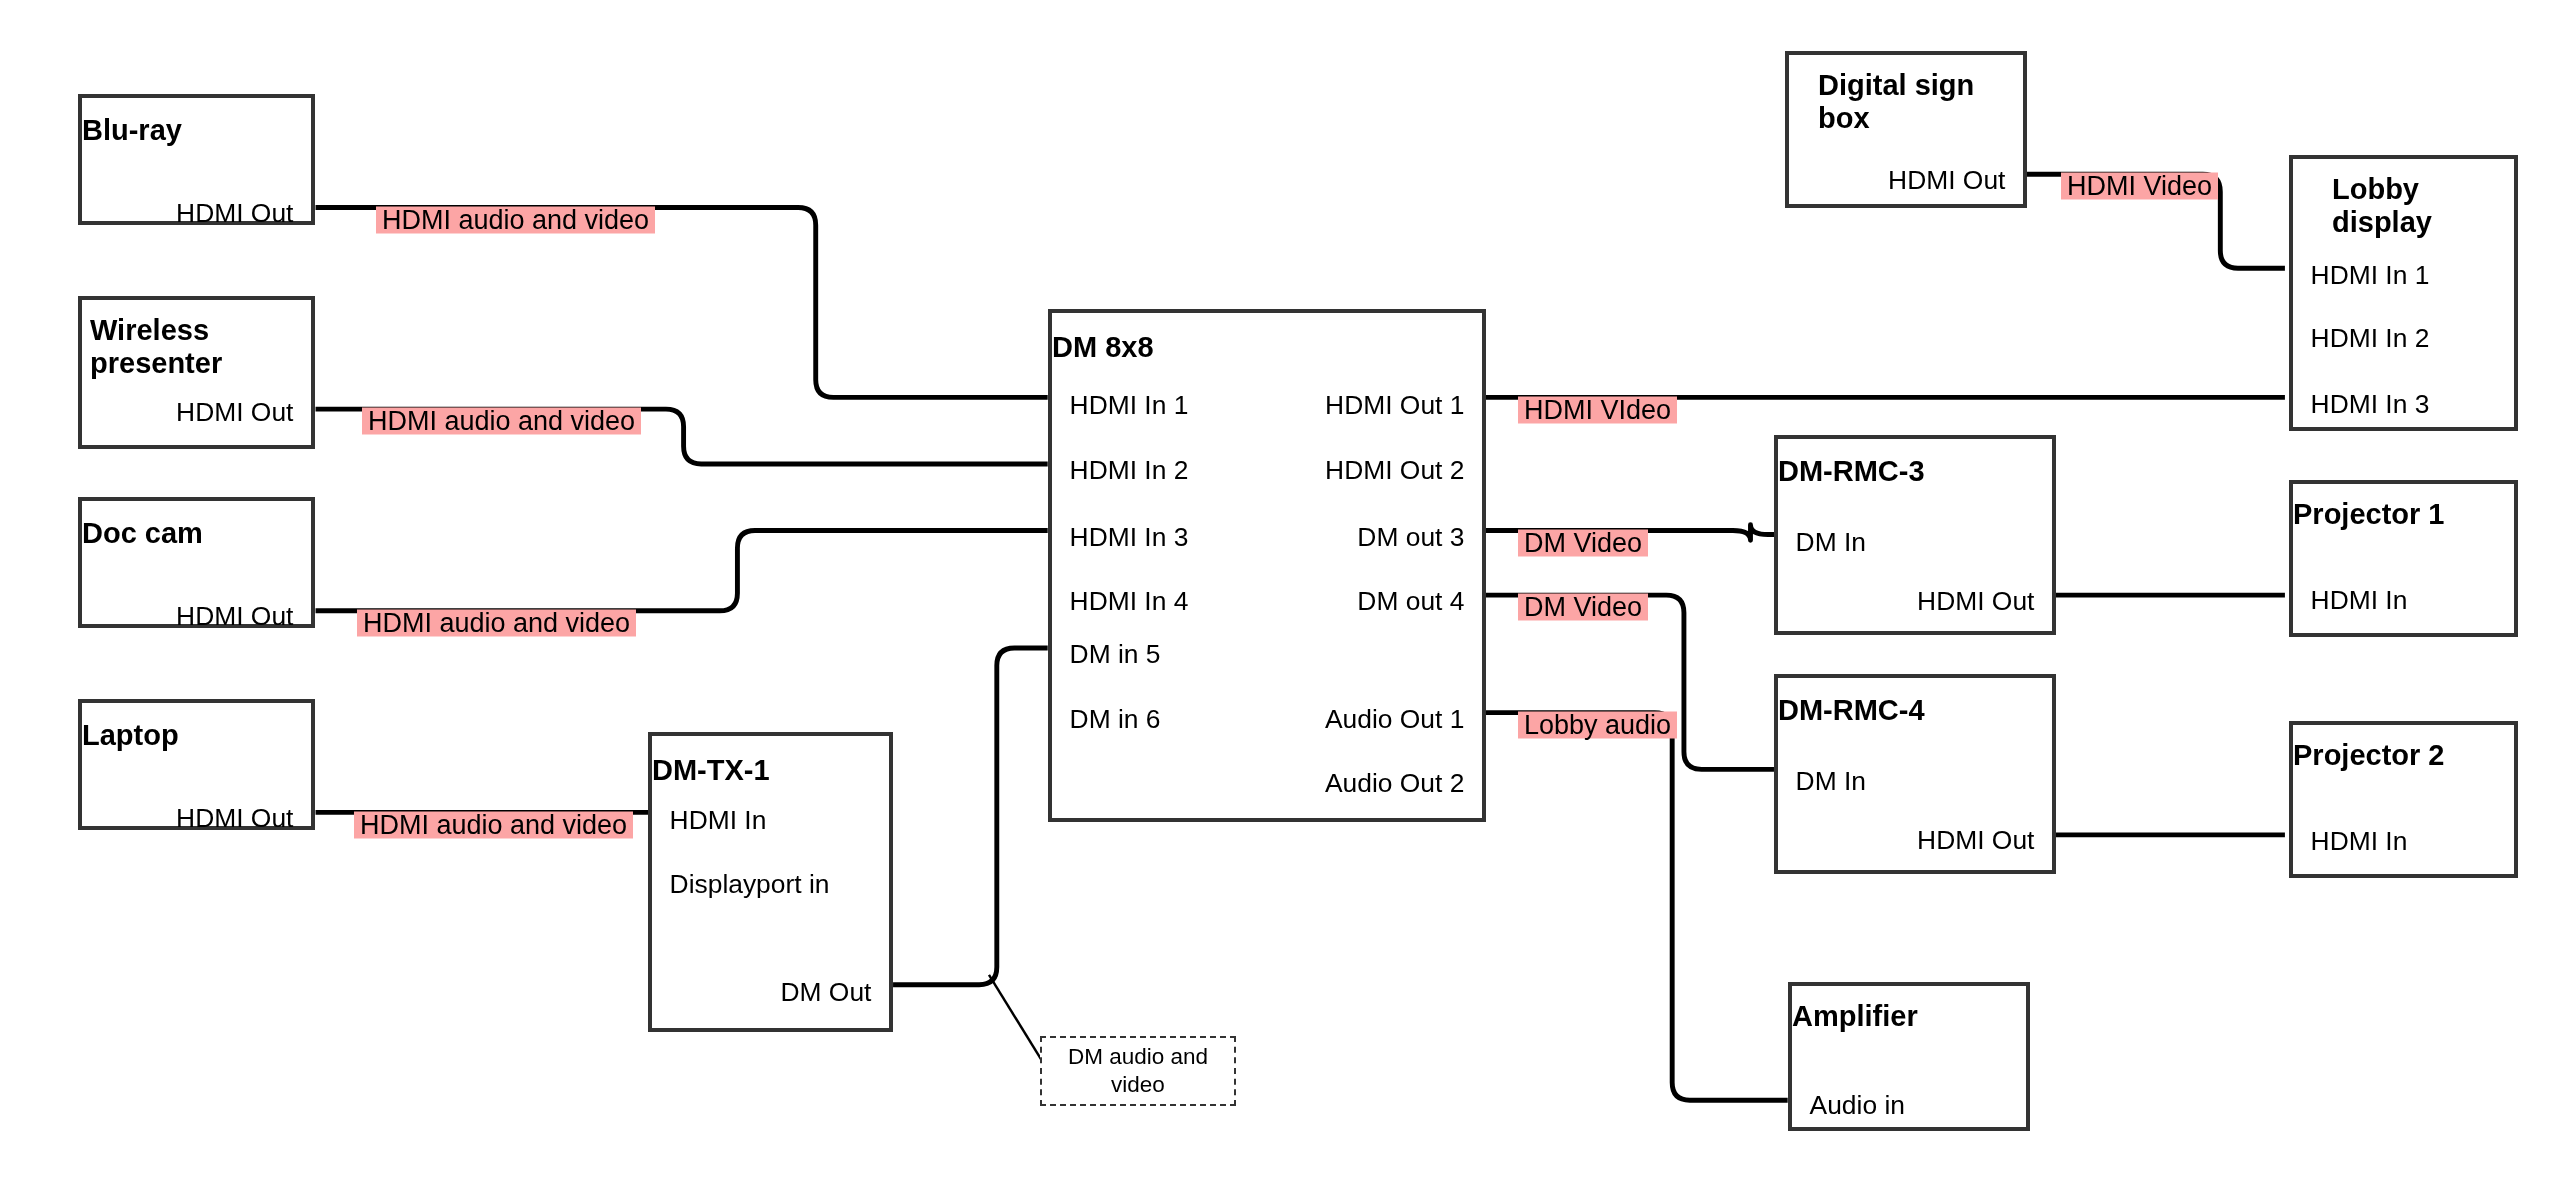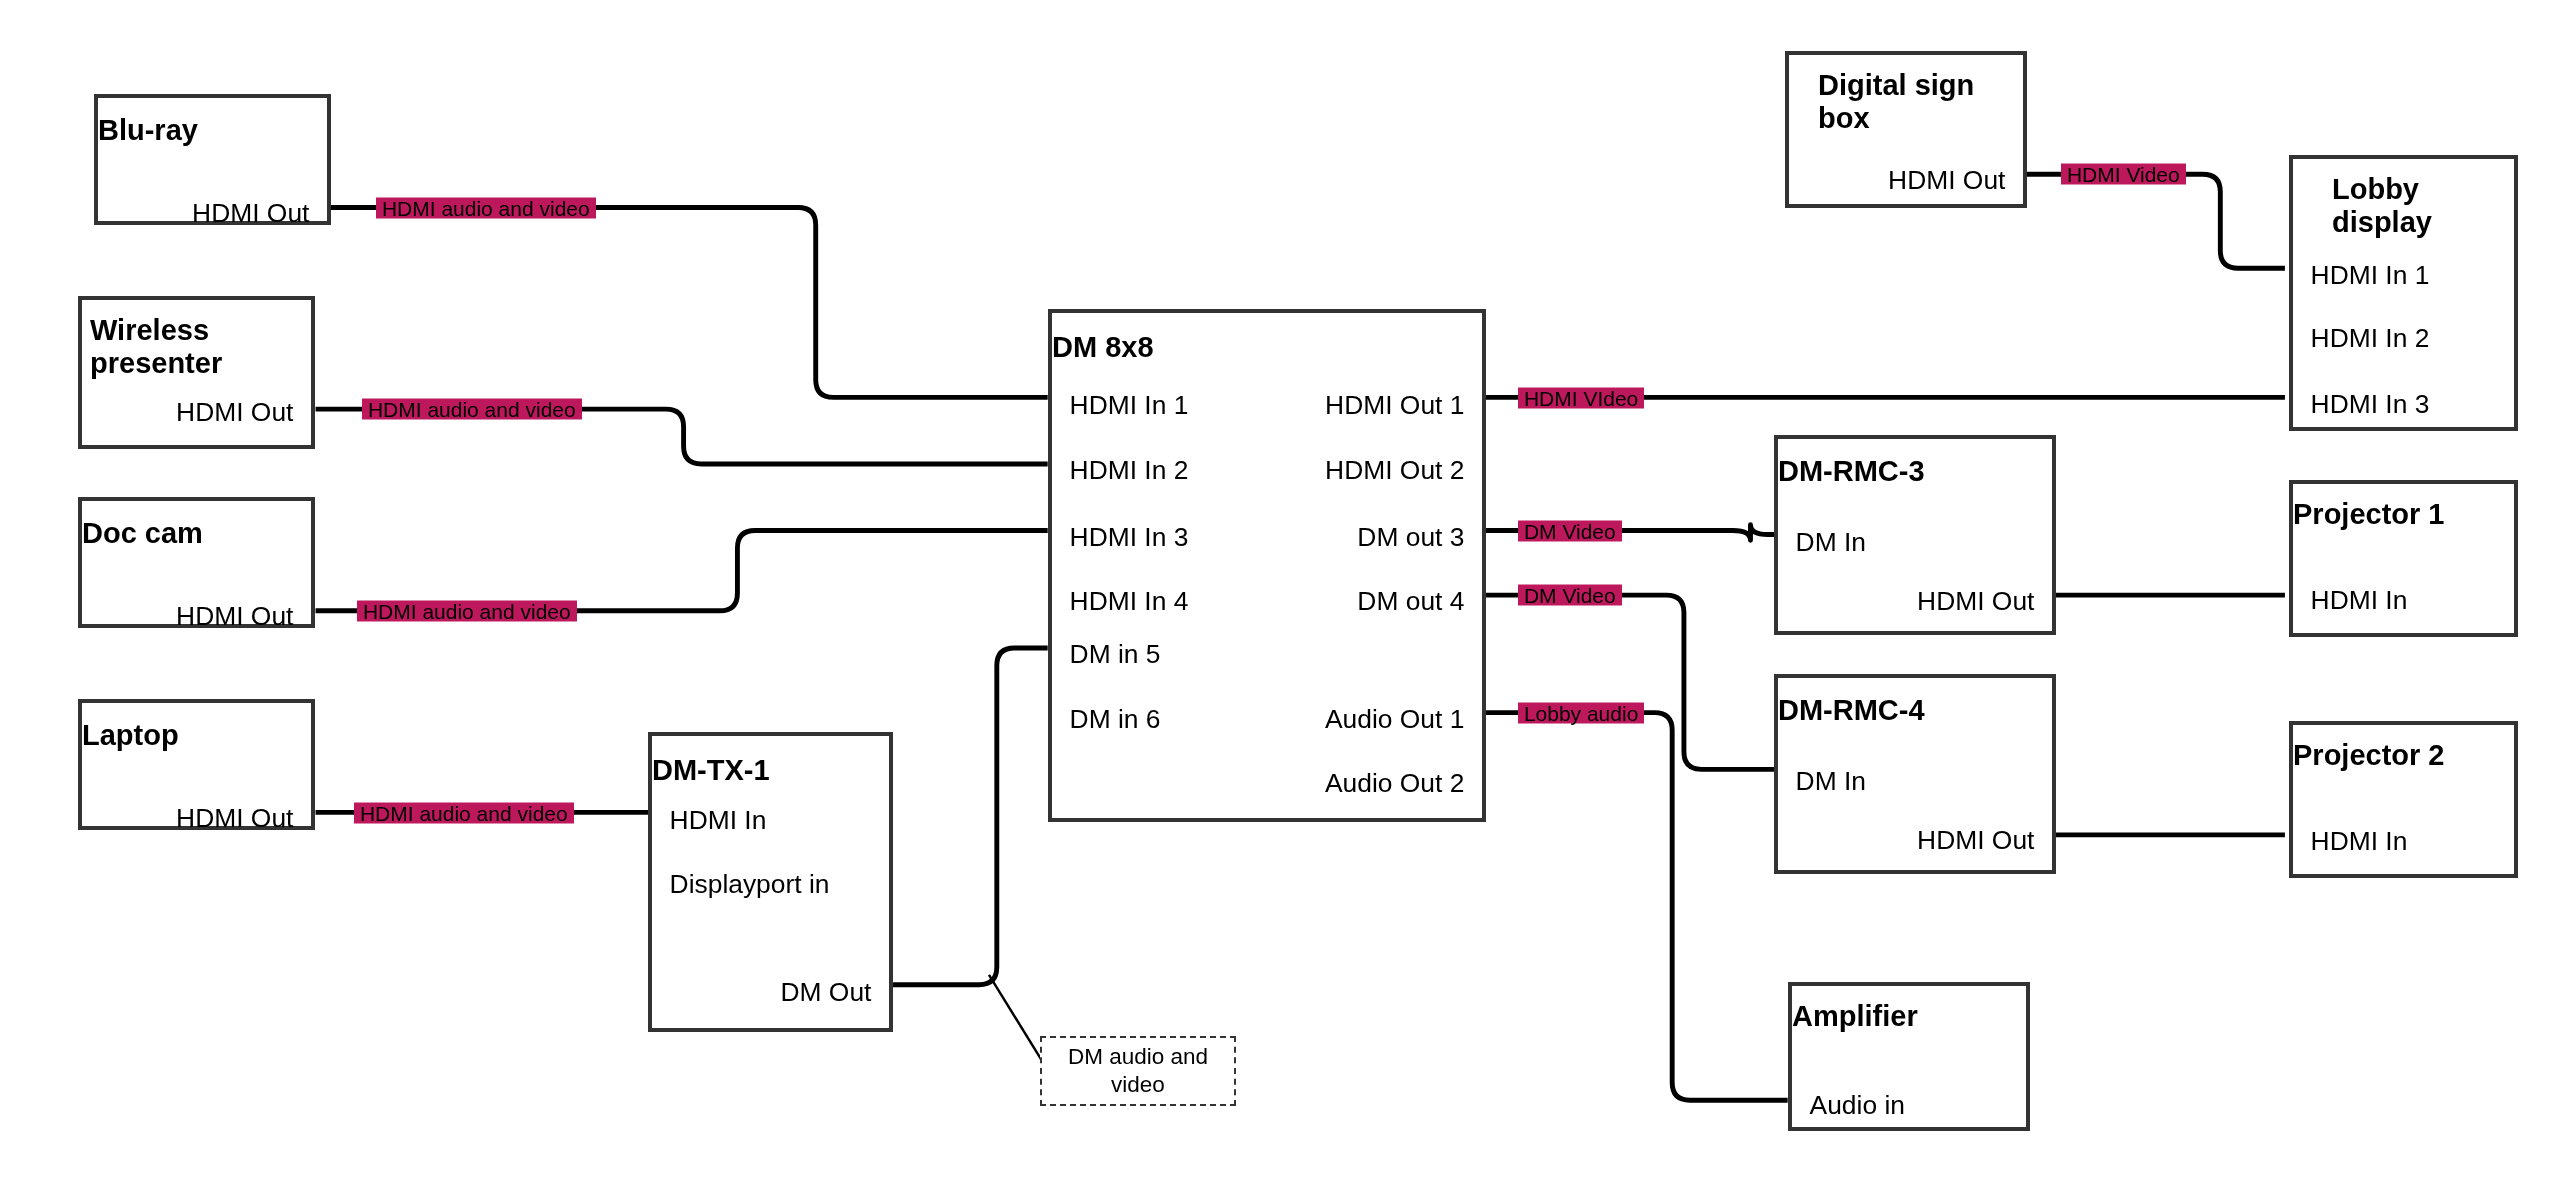--- a/index.html
+++ b/index.html
@@ -50,28 +50,29 @@
     left: 0; top: 0;
     width: 2576px;
     height: 1201px;
     z-index: 2;
   }
   #wires path, #wires line { fill: none; }
 
   
   .wire-label {
     position: absolute;
-    font-size: 21px;
-    color: #000000;
-    background: #be185d;
+    font-size: 27px;
+    color: #000000;
+    background: #fca5a5;
     white-space: nowrap;
     padding: 0 5.9px;
     z-index: 6;
     line-height: 1;
     transform: translateY(-50%);
+    margin-top: 12px;
   }
 
   
   .callout {
     position: absolute;
     box-sizing: border-box;
     border: 2px dashed #333333;
     background: #ffffff;
     font-size: 22.5px;
     color: #000000;
@@ -118,21 +119,21 @@
       <path d="M 2070,178 H 2250 Q 2268,178 2268,196 V 256 Q 2268,274 2286,274 H 2334"></path>
 
       <path d="M 2100,608 H 2334"></path>
 
       <path d="M 2100,853 H 2334"></path>
     </g>
 
     <line x1="1010" y1="996" x2="1068" y2="1090" stroke="#000000" stroke-width="2.5"></line>
   </svg>
 
-  <div class="box" style="left:78px; top:94px; width:237px; height:131px;margin-left:16px;">
+  <div class="box" style="left:78px; top:94px; width:237px; height:131px;">
     <div class="box-title" style="top:15.7px;">Blu-ray</div>
     <div class="port right" style="top:102px;">HDMI Out</div>
   </div>
 
   <div class="box" style="left:78px; top:296px; width:237px; height:153px;">
     <div class="box-title" style="top:13.7px; padding:0 8px;">Wireless presenter</div>
     <div class="port right" style="top:99px;">HDMI Out</div>
   </div>
 
   <div class="box" style="left:78px; top:497px; width:237px; height:131px;">

